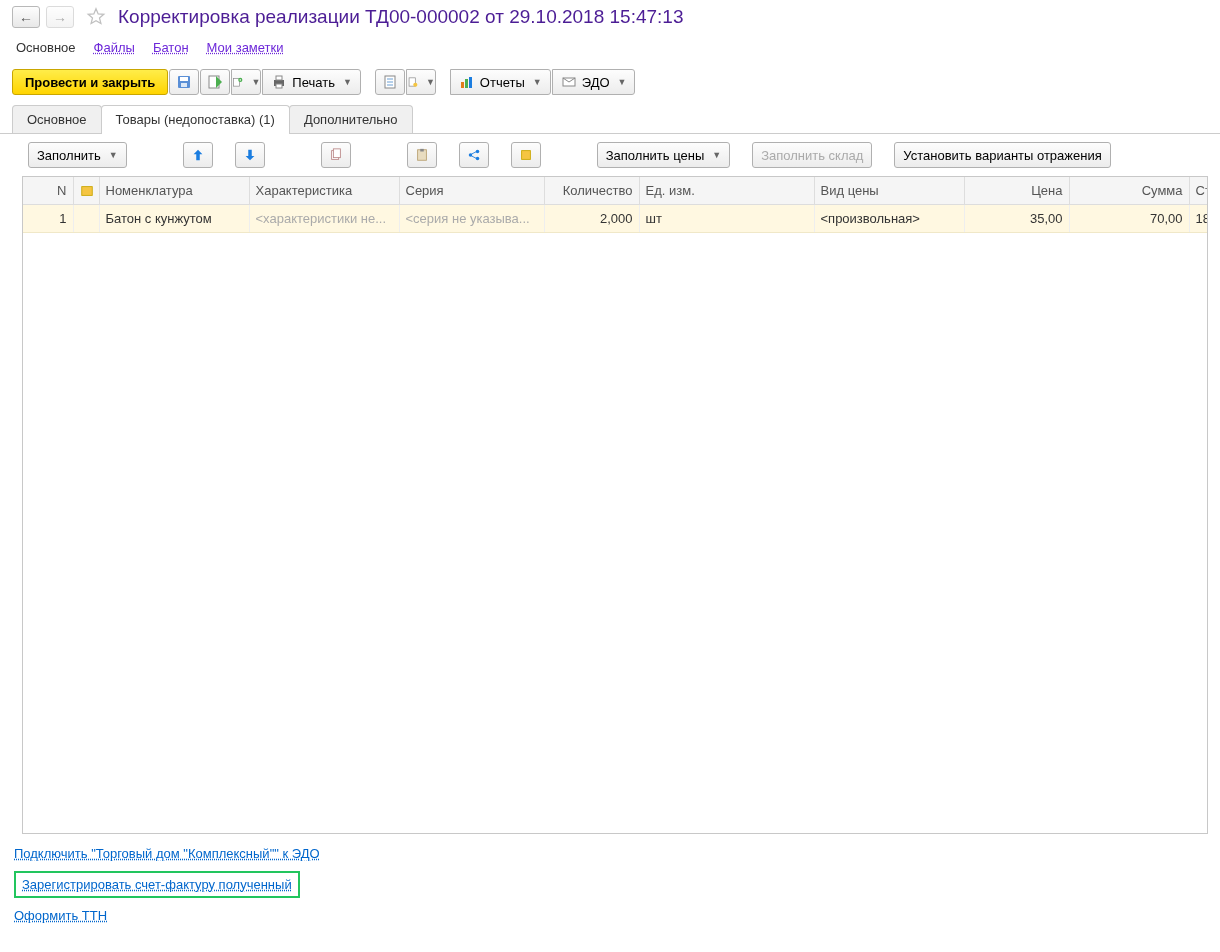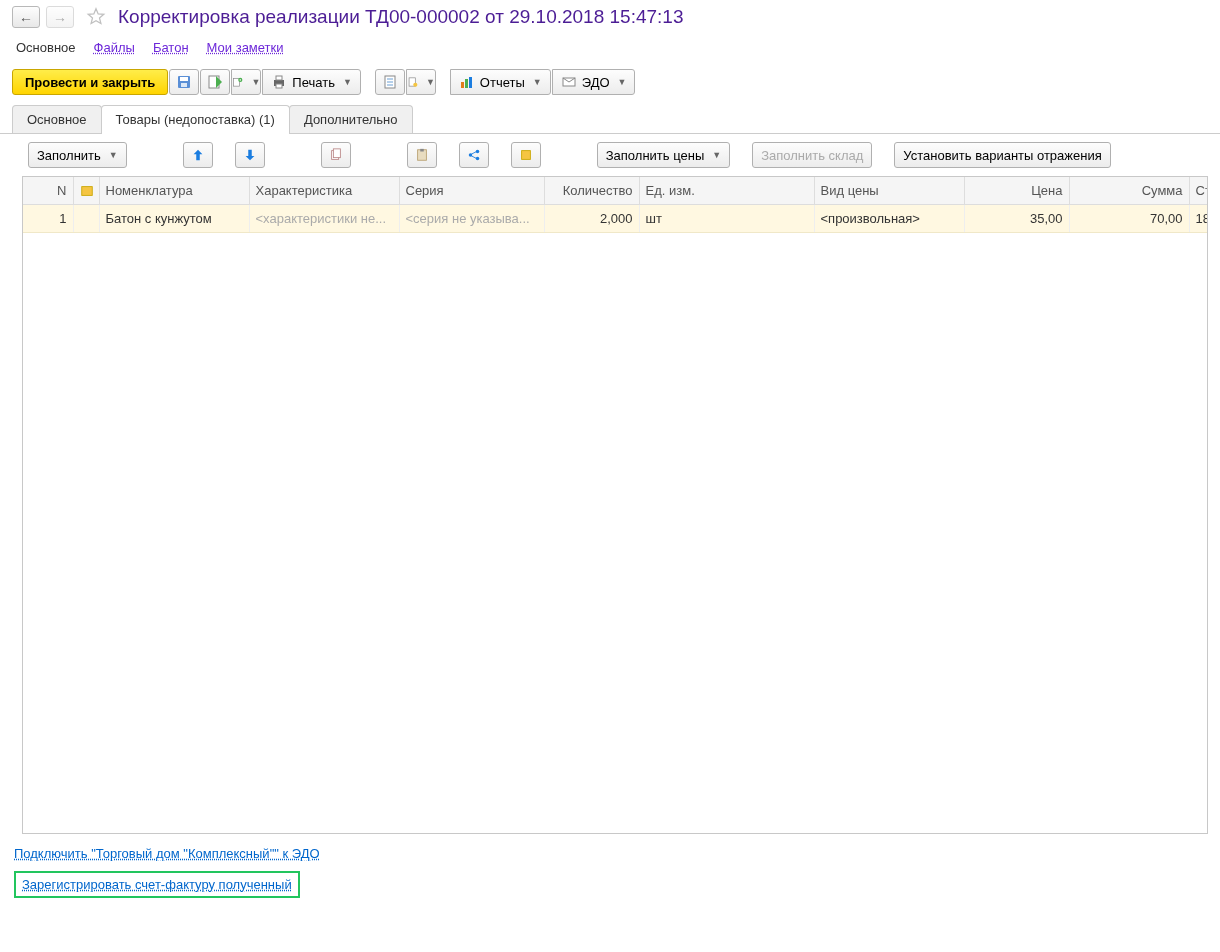--- a/index.html
+++ b/index.html
@@ -260,13 +260,14 @@
       </tr>
     </tbody>
   </table>
 </div>
 
 <div class="footer-links">
   <div><a href="#">Подключить "Торговый дом "Комплексный"" к ЭДО</a></div>
   <div class="highlight-box">
     <a href="#">Зарегистрировать счет-фактуру полученный</a>
   </div>
+  <div><a href="#">Оформить ТТН</a></div>
 </div>
 
 </body></html>

